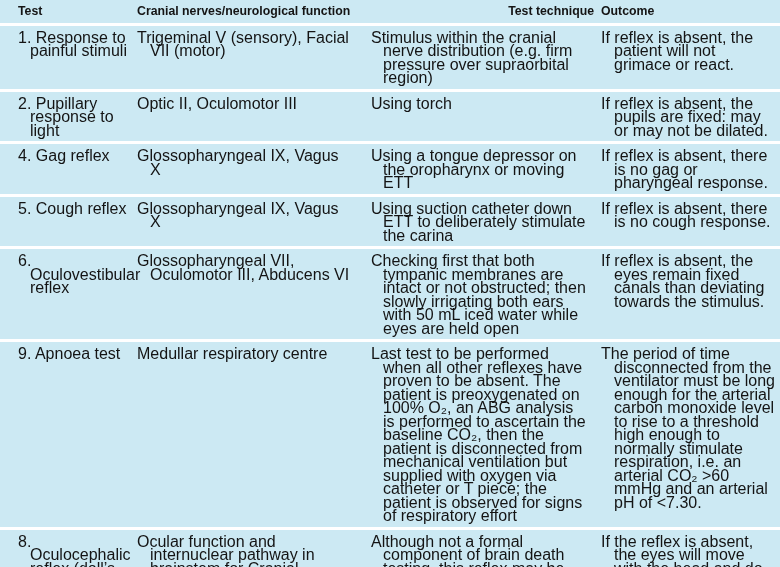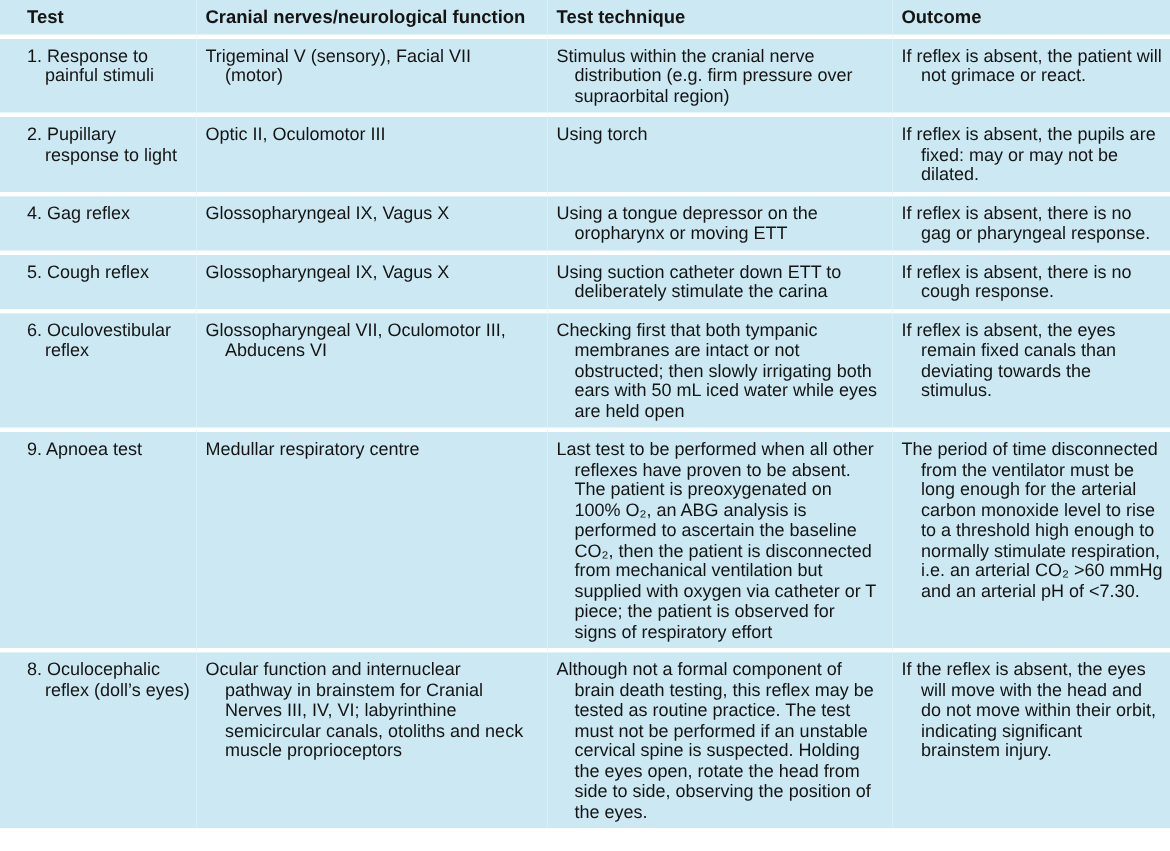--- a/index.html
+++ b/index.html
@@ -28,42 +28,42 @@
   }
   col.w1 { width: 131px; }
   col.w2 { width: 234px; }
   col.w3 { width: 230px; }
   col.w4 { width: 185px; }
 
   th, td {
     background: var(--row-bg);
     vertical-align: top;
     border-bottom: 3px solid var(--separator);
-    font-size: 12px;
+    font-size: 16px;
     line-height: 13.5px;
     padding-top: 5px;
     padding-bottom: 4px;
     text-align: left;
   }
   th {
     font-weight: bold;
     font-size: 12.3px;
     padding-top: 5px;
     padding-bottom: 4px;
     white-space: nowrap;
     overflow: visible;
   }
   
   td.c1 { padding-left: 30px; text-indent: -12px; padding-right: 4px; }
   td.c2 { padding-left: 19px; text-indent: -13px; padding-right: 14px; }
   td.c3 { padding-left: 18px; text-indent: -12px; padding-right: 8px; }
   td.c4 { padding-left: 19px; text-indent: -13px; padding-right: 4px; }
   th.c1 { padding-left: 18px; }
   th.c2 { padding-left: 6px; }
-  th.c3 { padding-left: 6px; }
+  th.c3 { padding-left: 6px; text-align: right; }
   th.c4 { padding-left: 6px; }
   tbody tr:last-child td { border-bottom: none; }
 </style>
 </head>
 <body>
 
 <table class="reflex-table">
   <colgroup>
     <col class="w1">
       <col class="w2">

